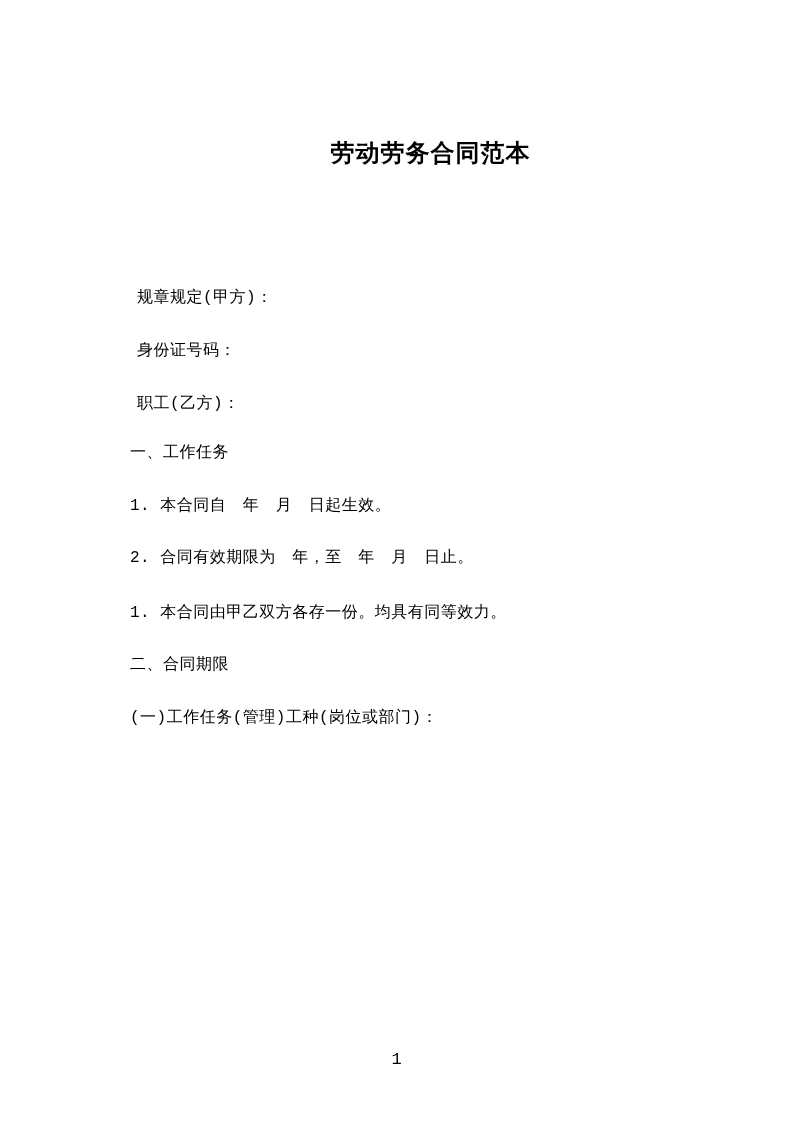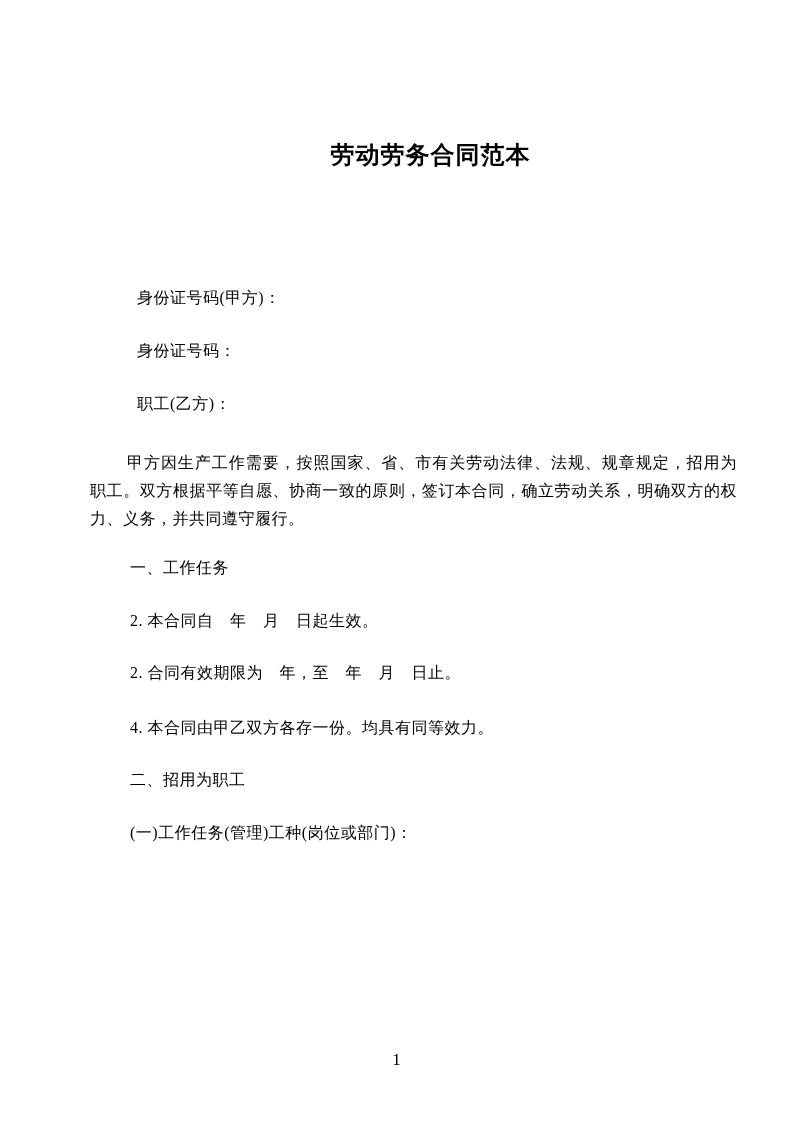--- a/index.html
+++ b/index.html
@@ -7,21 +7,21 @@
     padding: 0;
     background: #ffffff;
   }
   .page {
     position: relative;
     width: 793px;
     height: 1122px;
     margin: 0 auto;
     background: #ffffff;
     color: #000000;
-    font-family: Liberation Serif, serif;
+    font-family: Liberation Mono, monospace;
     font-size: 16px;
     line-height: 28px;
     letter-spacing: 0.5px;
     padding: 0 56px 0 90px;
     box-sizing: border-box;
     overflow: hidden;
   }
   .doc-title {
     font-size: 24px;
     font-weight: bold;
@@ -59,39 +59,38 @@
     letter-spacing: 0;
   }
 </style>
 </head>
 <body>
 
 <div class="page">
 
   <h1 class="doc-title">劳动劳务合同范本</h1>
 
-  <p class="line indent-47 mt-113">身份证号码(甲方)：</p>
+  <p class="line indent-47 mt-113">规章规定(甲方)：</p>
 
   <p class="line indent-47">身份证号码：</p>
 
   <p class="line indent-47">职工(乙方)：</p>
 
-  <p class="line indent-37 mt-31">甲方因生产工作需要，按照国家、省、市有关劳动法律、法规、规章规定，招用为职工。双方根据平等自愿、协商一致的原则，签订本合同，确立劳动关系，明确双方的权力、义务，并共同遵守履行。</p>
 
   <p class="line indent-40 mt-21">一、工作任务</p>
 
-  <p class="line indent-40">2. 本合同自　年　月　日起生效。</p>
+  <p class="line indent-40">1. 本合同自　年　月　日起生效。</p>
 
   <p class="line indent-40 mt-24">2. 合同有效期限为　年，至　年　月　日止。</p>
 
 
 
-  <p class="line indent-40 mt-27">4. 本合同由甲乙双方各存一份。均具有同等效力。</p>
+  <p class="line indent-40 mt-27">1. 本合同由甲乙双方各存一份。均具有同等效力。</p>
 
-  <p class="line indent-40 mt-24">二、招用为职工</p>
+  <p class="line indent-40 mt-24">二、合同期限</p>
 
   <p class="line indent-40">(一)工作任务(管理)工种(岗位或部门)：</p>
 
   <div class="page-footer">
     <span>1</span>
   </div>
 
 </div>
 
 </body></html>

